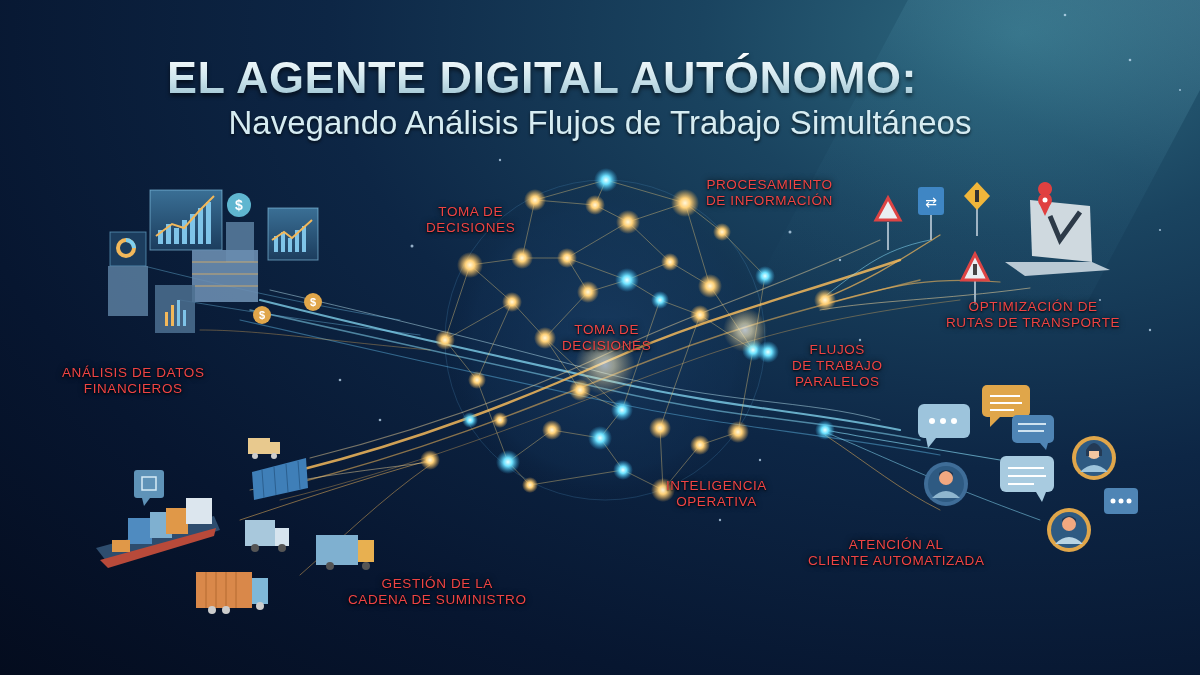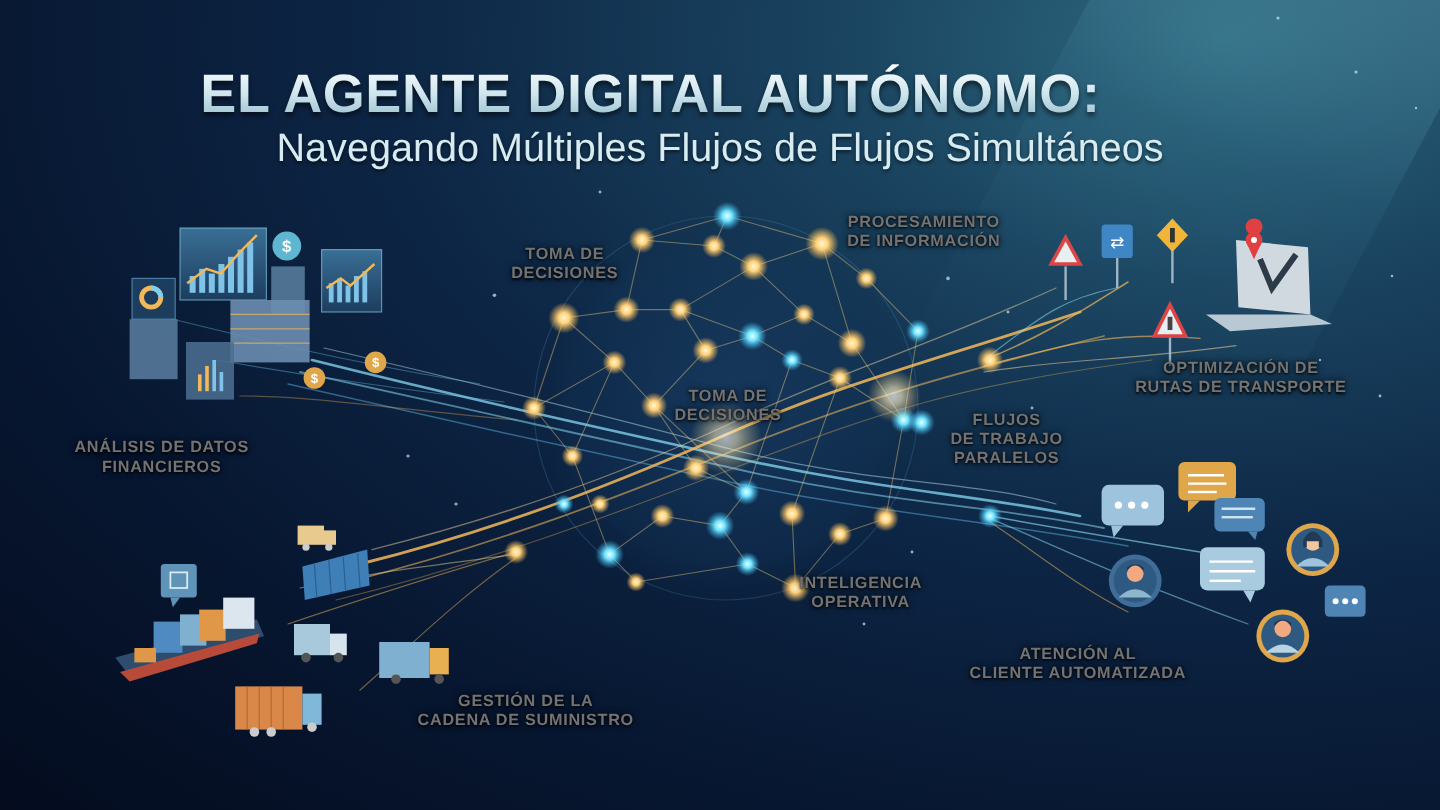--- a/index.html
+++ b/index.html
@@ -21,21 +21,21 @@
     background: linear-gradient(180deg,#ffffff 0%,#cfe6ee 50%,#8fb9c9 100%);
     -webkit-background-clip:text; background-clip:text; -webkit-text-fill-color:transparent;
     filter: drop-shadow(0 3px 2px rgba(0,0,0,0.55));
   }
   .subtitle {
     position:absolute; left:0; width:1200px; text-align:center; top:104px;
     font-size:33px; color:#d6ecf2;
     text-shadow: 0 2px 3px rgba(0,0,0,0.6);
   }
   .lbl {
-    position:absolute; color:#737373; font-weight:bold; text-align:center;
+    position:absolute; color:#ef4444; font-weight:normal; text-align:center;
     font-size:13.5px; line-height:16px; letter-spacing:0.6px; text-transform:uppercase;
     text-shadow: 0 0 6px rgba(0,0,0,0.9), 0 1px 2px rgba(0,0,0,0.9);
     white-space:nowrap;
   }
   .lbl span { display:block; }
 </style>
 </head>
 <body>
 
 <div class="beam"></div>
@@ -434,21 +434,21 @@
       <circle cx="1130" cy="60" r="1.3"></circle>
       <circle cx="1180" cy="90" r="1"></circle>
       <circle cx="720" cy="520" r="1.2"></circle>
     <circle cx="500" cy="160" r="1.2"></circle>
       <circle cx="340" cy="380" r="1.3"></circle>
       <circle cx="1160" cy="230" r="1.1"></circle>
   </g>
 </svg>
 
 <div class="title">EL AGENTE DIGITAL AUTÓNOMO:</div>
-<div class="subtitle">Navegando Múltiples Flujos de Flujos Simultáneos</div>
+<div class="subtitle">Navegando Análisis Flujos de Trabajo Simultáneos</div>
 
 <div class="lbl" style="left:62px; top:365px;">
   <span>Análisis de datos</span>
   <span>financieros</span>
 </div>
 
 <div class="lbl" style="left:426px; top:204px;">
   <span>Toma de</span>
   <span>decisiones</span>
 </div>

